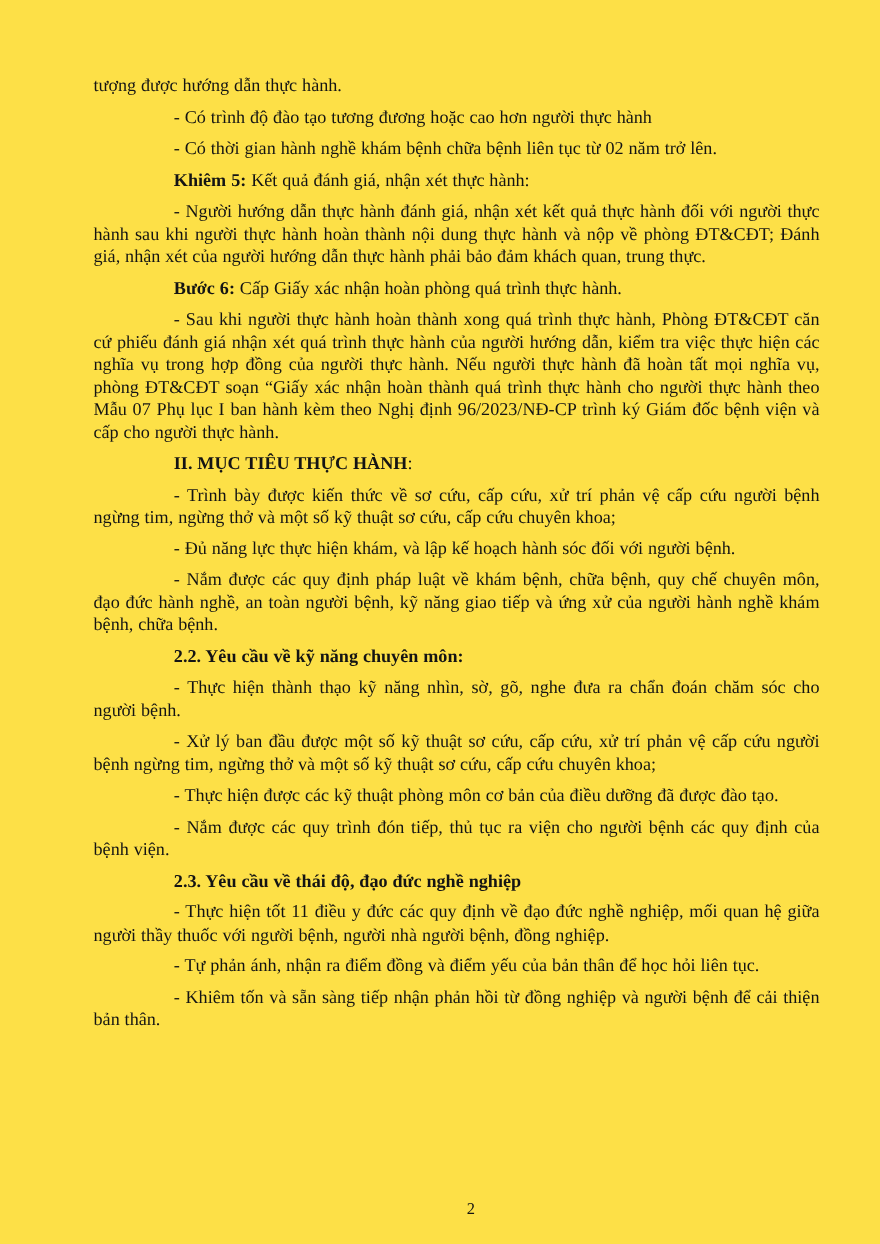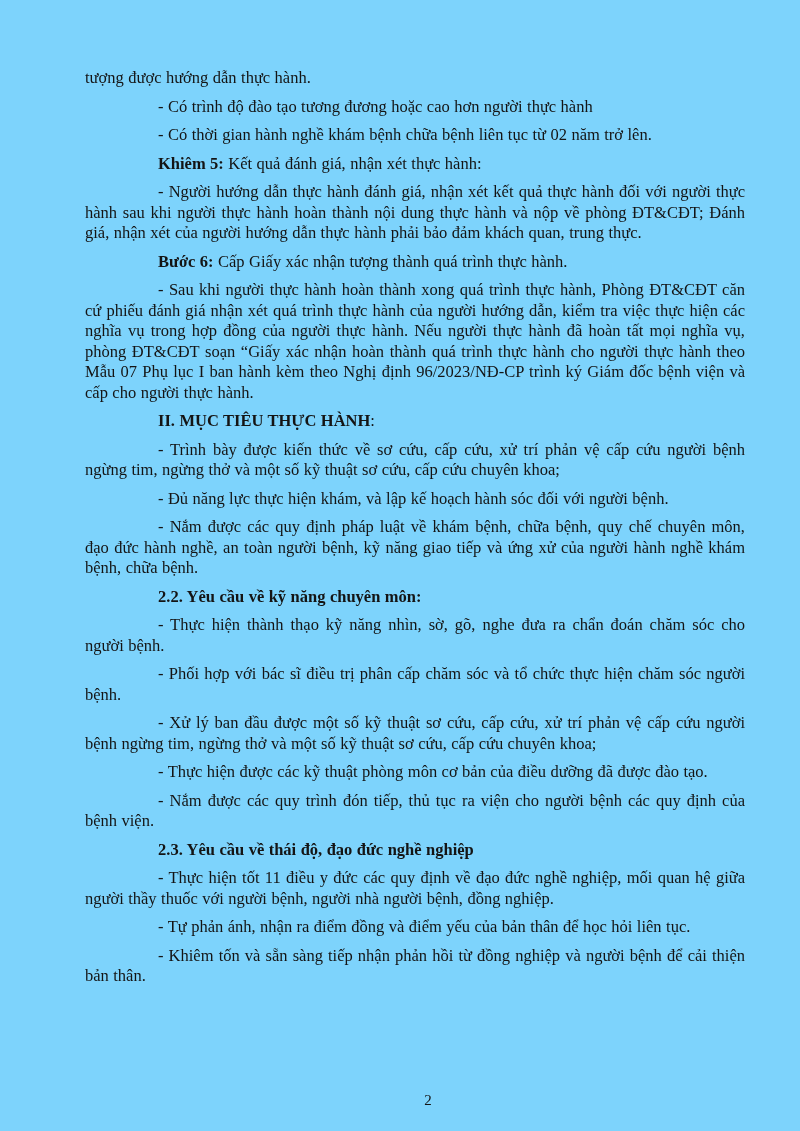--- a/index.html
+++ b/index.html
@@ -5,21 +5,21 @@
   html, body {
     margin: 0;
     padding: 0;
     background: #ffffff;
   }
   .page {
     position: relative;
     width: 800px;
     height: 1131px;
     box-sizing: border-box;
-    background: #7dd3fc;
+    background: #fde047;
     color: #141414;
     font-family: "Liberation Serif", serif;
     font-size: 16.5px;
     line-height: 20.5px;
     overflow: hidden;
   }
   .doc-body {
     position: absolute;
     top: 68px;
     left: 85px;
@@ -51,29 +51,28 @@
 </head>
 <body>
 
 <div class="page">
   <div class="doc-body">
       <p class="para no-indent"><span>tượng được hướng dẫn thực hành.</span></p>
       <p class="para"><span>- Có trình độ đào tạo tương đương hoặc cao hơn người thực hành</span></p>
       <p class="para"><span>- Có thời gian hành nghề khám bệnh chữa bệnh liên tục từ 02 năm trở lên.</span></p>
       <p class="para"><span class="bold">Khiêm 5:</span><span> Kết quả đánh giá, nhận xét thực hành:</span></p>
       <p class="para"><span>- Người hướng dẫn thực hành đánh giá, nhận xét kết quả thực hành đối với người thực hành sau khi người thực hành hoàn thành nội dung thực hành và nộp về phòng ĐT&amp;CĐT; Đánh giá, nhận xét của người hướng dẫn thực hành phải bảo đảm khách quan, trung thực.</span></p>
-      <p class="para"><span class="bold">Bước 6:</span><span> Cấp Giấy xác nhận tượng thành quá trình thực hành.</span></p>
+      <p class="para"><span class="bold">Bước 6:</span><span> Cấp Giấy xác nhận hoàn phòng quá trình thực hành.</span></p>
       <p class="para"><span>- Sau khi người thực hành hoàn thành xong quá trình thực hành, Phòng ĐT&amp;CĐT căn cứ phiếu đánh giá nhận xét quá trình thực hành của người hướng dẫn, kiểm tra việc thực hiện các nghĩa vụ trong hợp đồng của người thực hành. Nếu người thực hành đã hoàn tất mọi nghĩa vụ, phòng ĐT&amp;CĐT soạn “Giấy xác nhận hoàn thành quá trình thực hành cho người thực hành theo Mẫu 07 Phụ lục I ban hành kèm theo Nghị định 96/2023/NĐ-CP trình ký Giám đốc bệnh viện và cấp cho người thực hành.</span></p>
       <p class="para"><span class="bold">II. MỤC TIÊU THỰC HÀNH</span><span>:</span></p>
       <p class="para"><span>- Trình bày được kiến thức về sơ cứu, cấp cứu, xử trí phản vệ cấp cứu người bệnh ngừng tim, ngừng thở và một số kỹ thuật sơ cứu, cấp cứu chuyên khoa;</span></p>
       <p class="para"><span>- Đủ năng lực thực hiện khám, và lập kế hoạch hành sóc đối với người bệnh.</span></p>
       <p class="para"><span>- Nắm được các quy định pháp luật về khám bệnh, chữa bệnh, quy chế chuyên môn, đạo đức hành nghề, an toàn người bệnh, kỹ năng giao tiếp và ứng xử của người hành nghề khám bệnh, chữa bệnh.</span></p>
       <p class="para"><span class="bold">2.2. Yêu cầu về kỹ năng chuyên môn:</span></p>
       <p class="para"><span>- Thực hiện thành thạo kỹ năng nhìn, sờ, gõ, nghe đưa ra chẩn đoán chăm sóc cho người bệnh.</span></p>
-      <p class="para"><span>- Phối hợp với bác sĩ điều trị phân cấp chăm sóc và tổ chức thực hiện chăm sóc người bệnh.</span></p>
       <p class="para"><span>- Xử lý ban đầu được một số kỹ thuật sơ cứu, cấp cứu, xử trí phản vệ cấp cứu người bệnh ngừng tim, ngừng thở và một số kỹ thuật sơ cứu, cấp cứu chuyên khoa;</span></p>
       <p class="para"><span>- Thực hiện được các kỹ thuật phòng môn cơ bản của điều dưỡng đã được đào tạo.</span></p>
       <p class="para"><span>- Nắm được các quy trình đón tiếp, thủ tục ra viện cho người bệnh các quy định của bệnh viện.</span></p>
       <p class="para"><span class="bold">2.3. Yêu cầu về thái độ, đạo đức nghề nghiệp</span></p>
       <p class="para"><span>- Thực hiện tốt 11 điều y đức các quy định về đạo đức nghề nghiệp, mối quan hệ giữa người thầy thuốc với người bệnh, người nhà người bệnh, đồng nghiệp.</span></p>
       <p class="para"><span>- Tự phản ánh, nhận ra điểm đồng và điểm yếu của bản thân để học hỏi liên tục.</span></p>
       <p class="para"><span>- Khiêm tốn và sẵn sàng tiếp nhận phản hồi từ đồng nghiệp và người bệnh để cải thiện bản thân.</span></p>
     </div>
   <div class="footer">2</div>
 </div>

